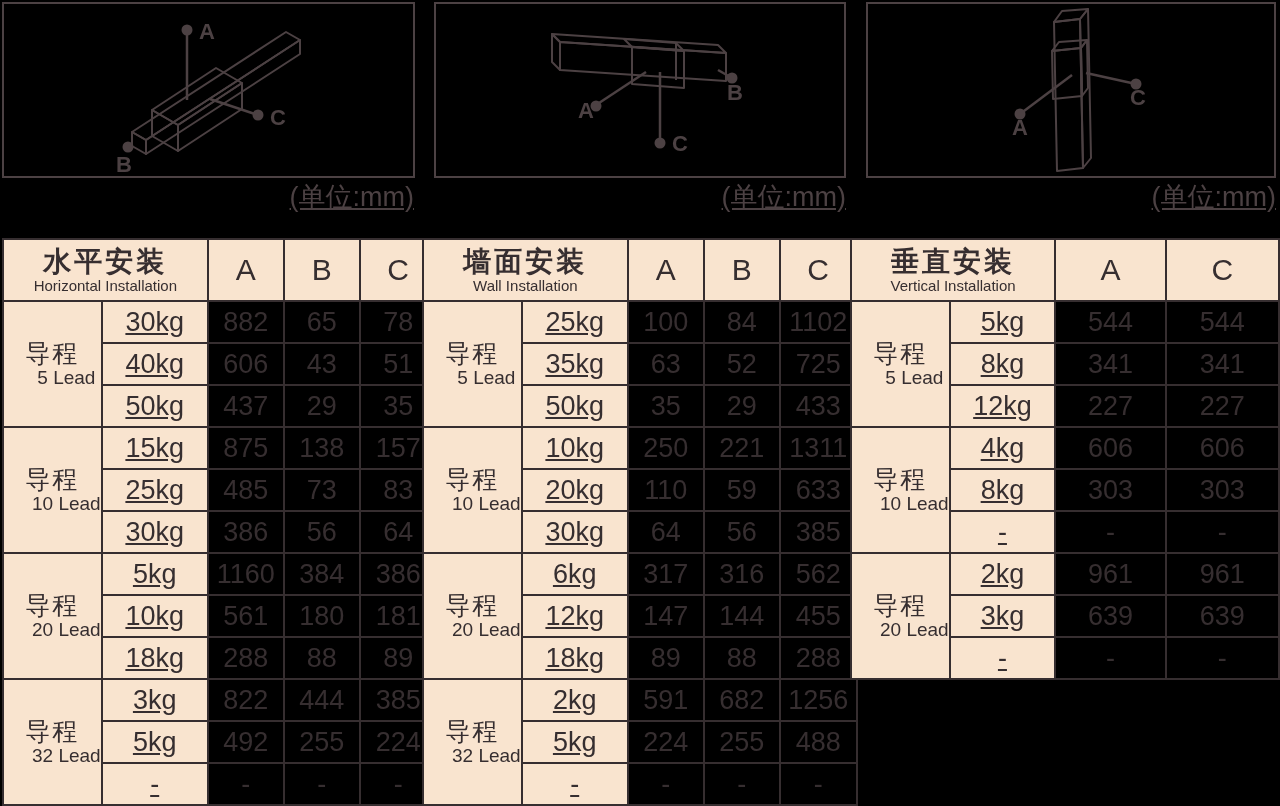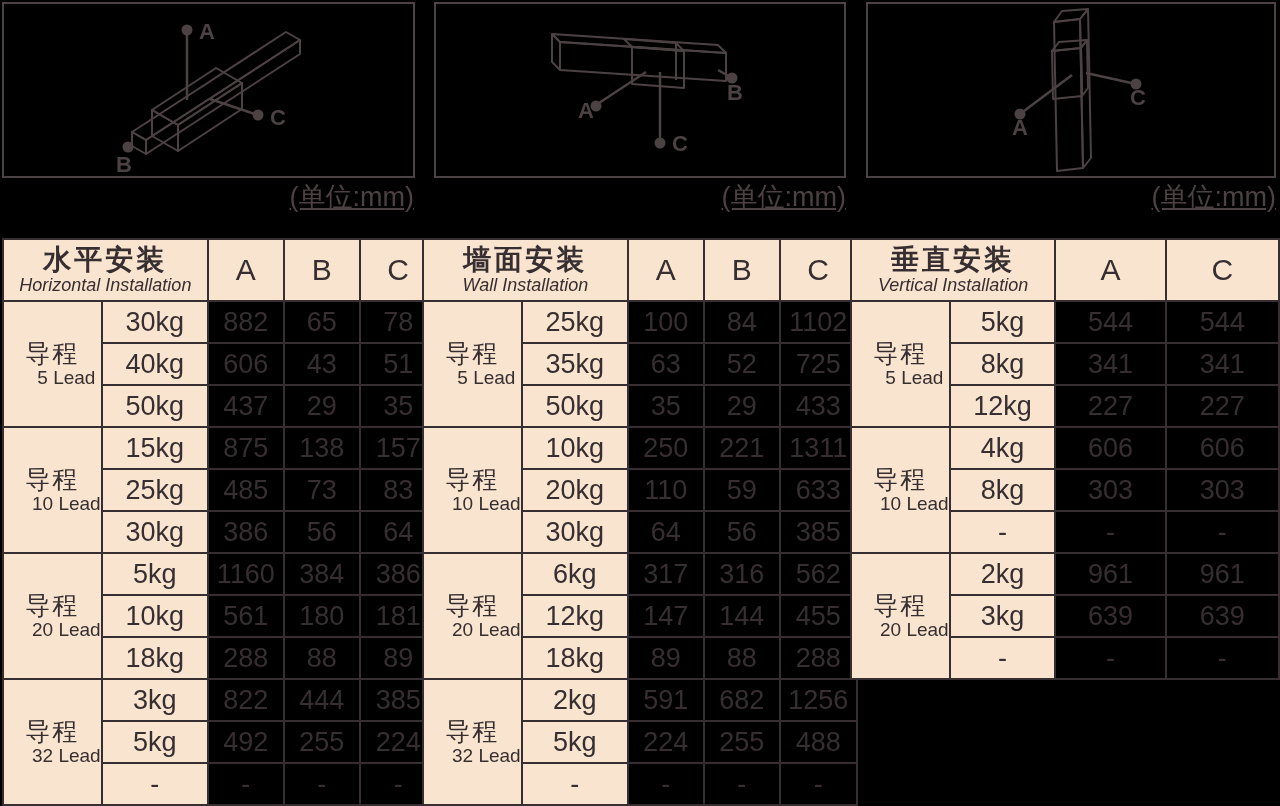--- a/index.html
+++ b/index.html
@@ -43,26 +43,26 @@
   table.spec{border-collapse:collapse;table-layout:fixed;}
   table.spec th,table.spec td{
     border:2px solid var(--ink);padding:0;margin:0;
     text-align:center;vertical-align:middle;color:var(--ink);
     overflow:hidden;white-space:nowrap;
   }
   table.spec thead tr{height:62px;}
   table.spec tbody tr{height:42px;}
   .head{background:var(--cream);}
   .title .zh-title{font-size:28px;letter-spacing:3px;line-height:1.15;}
-  .title .en-title{font-size:18px;letter-spacing:0;line-height:1.1;font-weight:normal;font-style:italic;}
+  .title .en-title{font-size:15px;letter-spacing:0;line-height:1.1;font-weight:normal;}
   th.letter{font-size:30px;font-weight:normal;}
   td.lead{background:var(--cream);}
   td.lead .zh{font-size:25px;letter-spacing:2px;line-height:1.15;}
   td.lead .en{font-size:19px;line-height:1.1;padding-left:28px;}
-  td.load{background:var(--cream);font-size:27px;}
+  td.load{background:var(--cream);font-size:27px;text-decoration:underline;}
   td.val{background:transparent;color:var(--val-ink);font-size:27px;}
 </style>
 </head>
 <body>
 
 <div class="panel p1">
   <svg viewBox="0 0 409 172">
 
     <path class="wire" d="M128,128 L282,28 L296,36 L142,136 Z"></path>
     <path class="wire" d="M142,136 L296,36 L296,50 L142,150 Z"></path>

